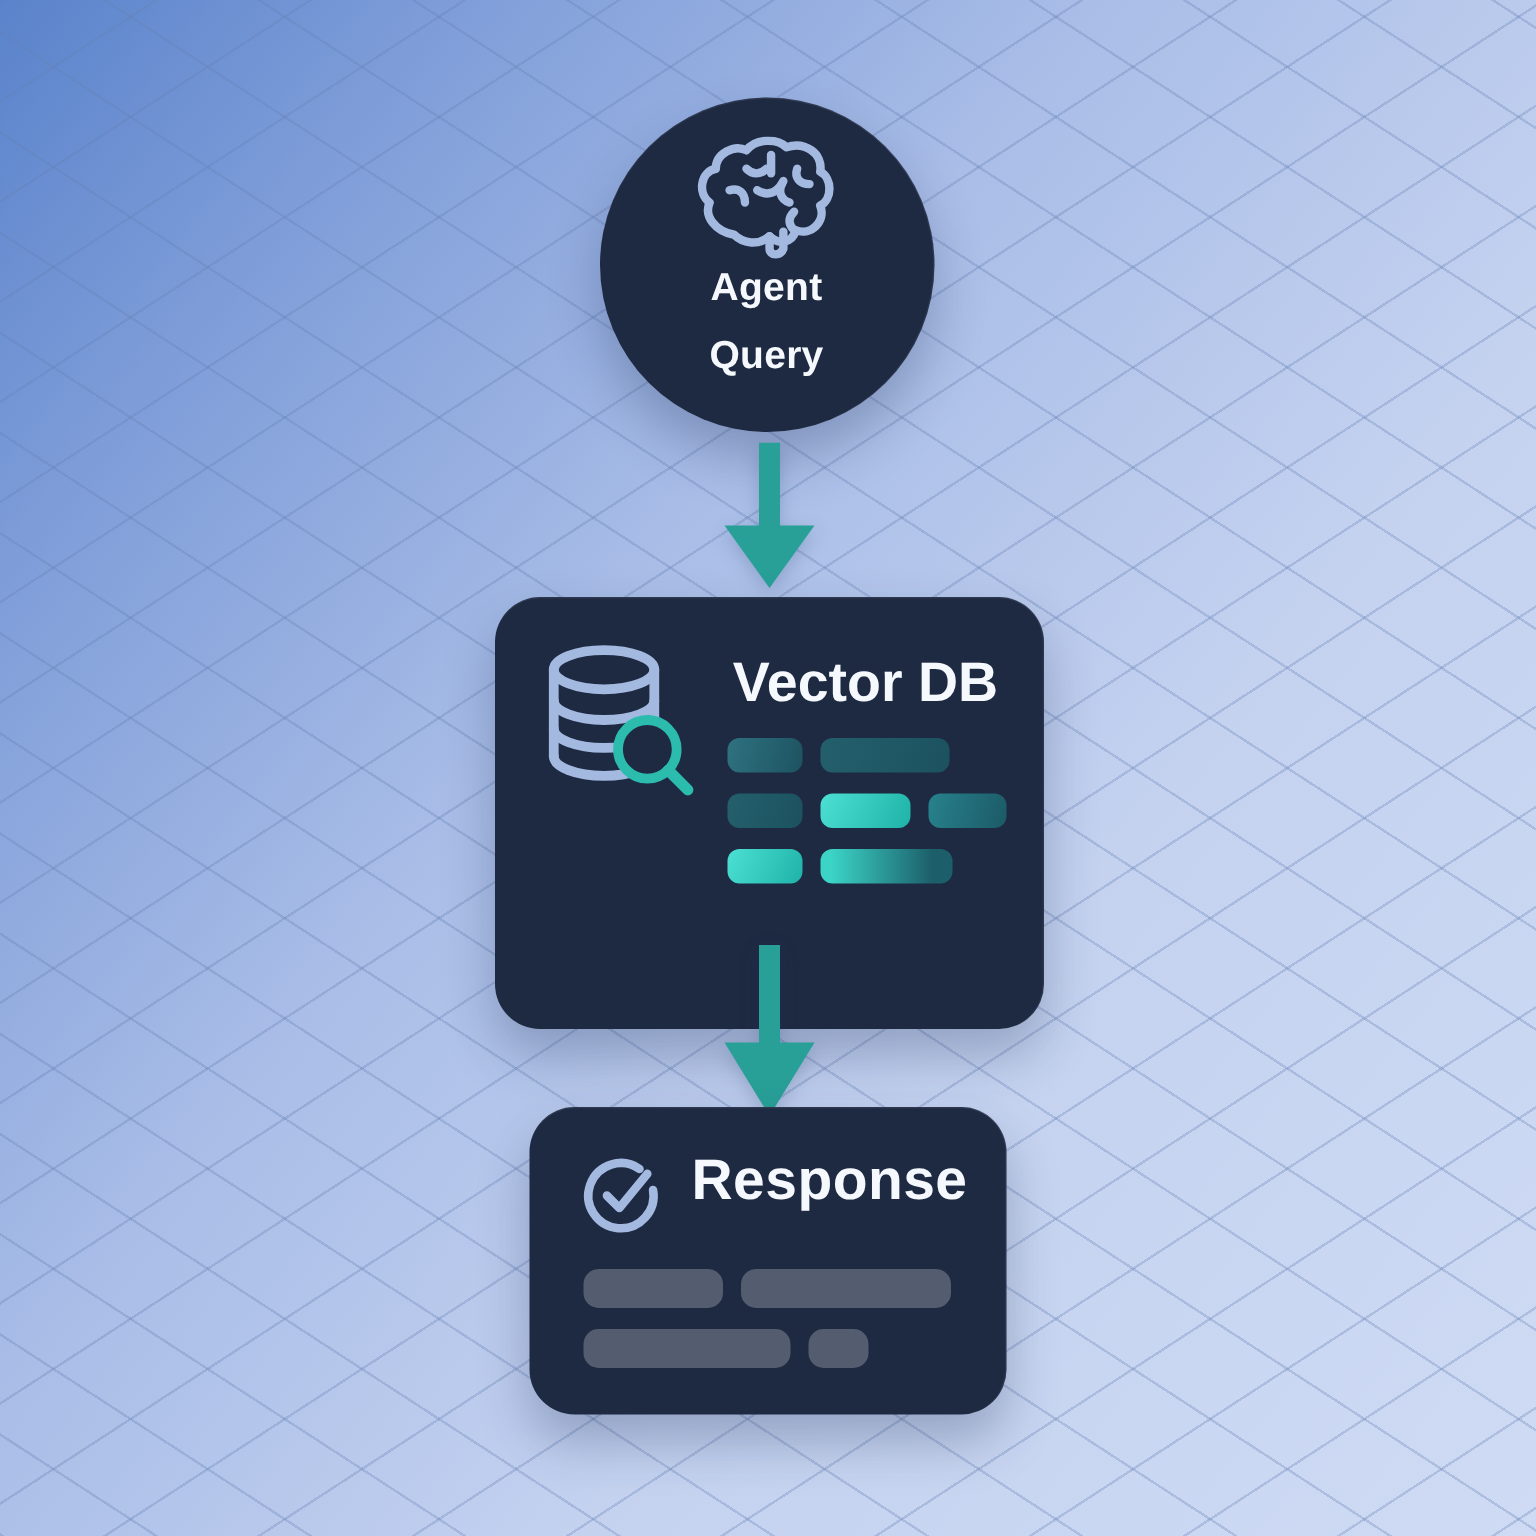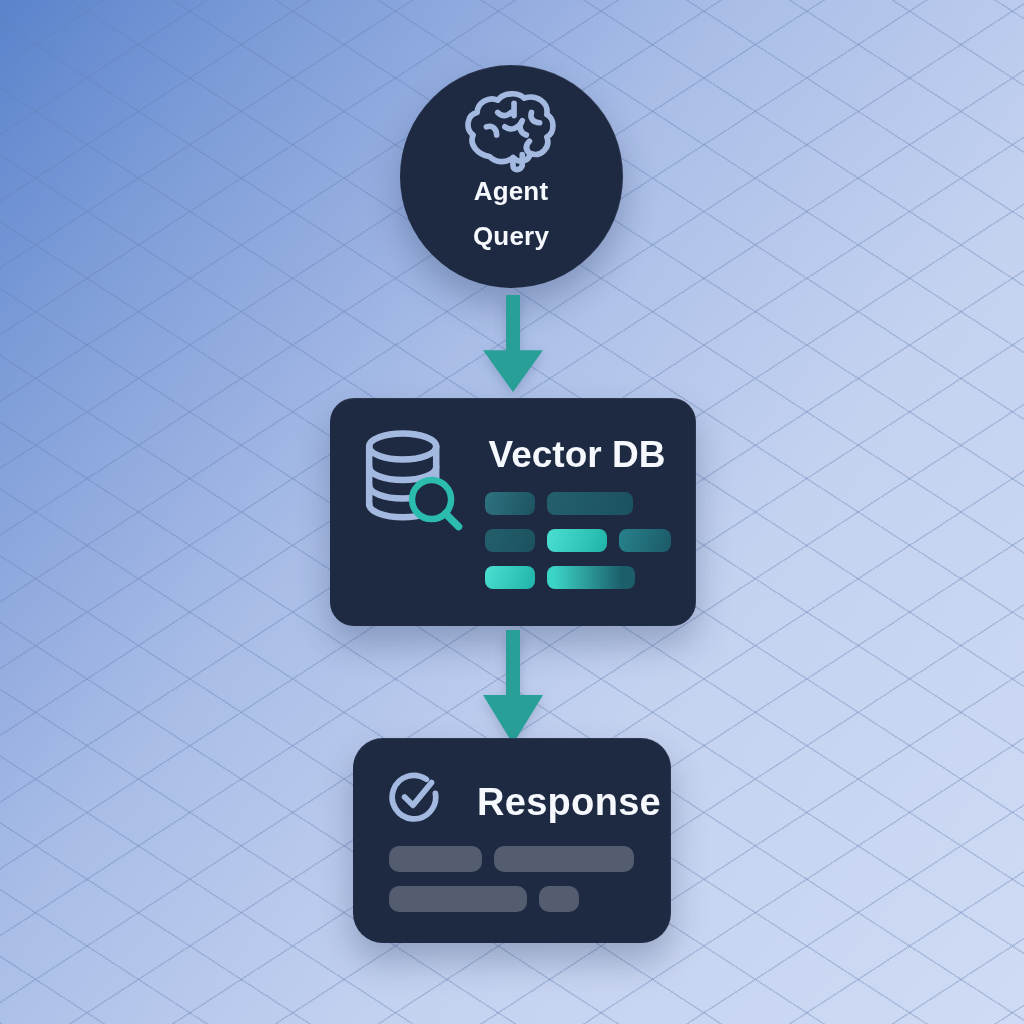--- a/index.html
+++ b/index.html
@@ -47,42 +47,42 @@
     text-align: center;
     font-size: 26px; font-weight: bold;
     line-height: 45px;
     letter-spacing: 0.2px;
   }
   .arrow { position: absolute; filter: drop-shadow(0 4px 6px rgba(30,60,100,0.22)); }
   .arrow-1 { left: 481px; top: 295px; width: 64px; height: 97px; }
   .arrow-2 { left: 481px; top: 630px; width: 64px; height: 114px; }
 
   .node-box { border-radius: 30px; }
-  .vector-db { left: 330px; top: 398px; width: 366px; height: 228px; border-radius: 24px; }
+  .vector-db { left: 330px; top: 398px; width: 366px; height: 288px; }
   .db-icon { position: absolute; left: 28px; top: 28px; width: 108px; height: 108px; }
   .vdb-label {
     position: absolute; left: 158px; top: 36px; width: 178px;
     text-align: center;
     font-size: 37px; font-weight: bold;
   }
   .chips { position: absolute; display: flex; flex-direction: column; gap: 14px; }
   .vdb-chips { left: 155px; top: 94px; }
   .chip-row { display: flex; gap: 12px; }
   .vdb-chips .chip { height: 23px; border-radius: 8px; }
   .tone-dark1  { background: linear-gradient(105deg, #2f7280, #1d5361); }
   .tone-dark   { background: linear-gradient(105deg, #245f6c, #1c5260); }
   .tone-mid    { background: linear-gradient(105deg, #27828c, #1c5a67); }
   .tone-bright { background: linear-gradient(115deg, #4ce0d3, #1fb2a8); }
   .tone-fade   { background: linear-gradient(90deg, #3bd4c6 8%, #1c5e6a 85%); }
   .tone-gray   { background: var(--chip-gray, #545c70); }
 
   .response { left: 353px; top: 738px; width: 318px; height: 205px; }
   .resp-header {
     position: absolute; left: 34px; top: 28px;
-    display: flex; align-items: flex-end; gap: 32px;
+    display: flex; align-items: flex-start; gap: 16px;
   }
   .check-icon { width: 58px; height: 58px; }
   .resp-label { font-size: 38px; font-weight: bold; letter-spacing: 0.3px; }
   .resp-chips { left: 36px; top: 108px; }
   .resp-chips .chip { height: 26px; border-radius: 10px; }
 </style>
 </head>
 <body>
 
 <div class="canvas">

